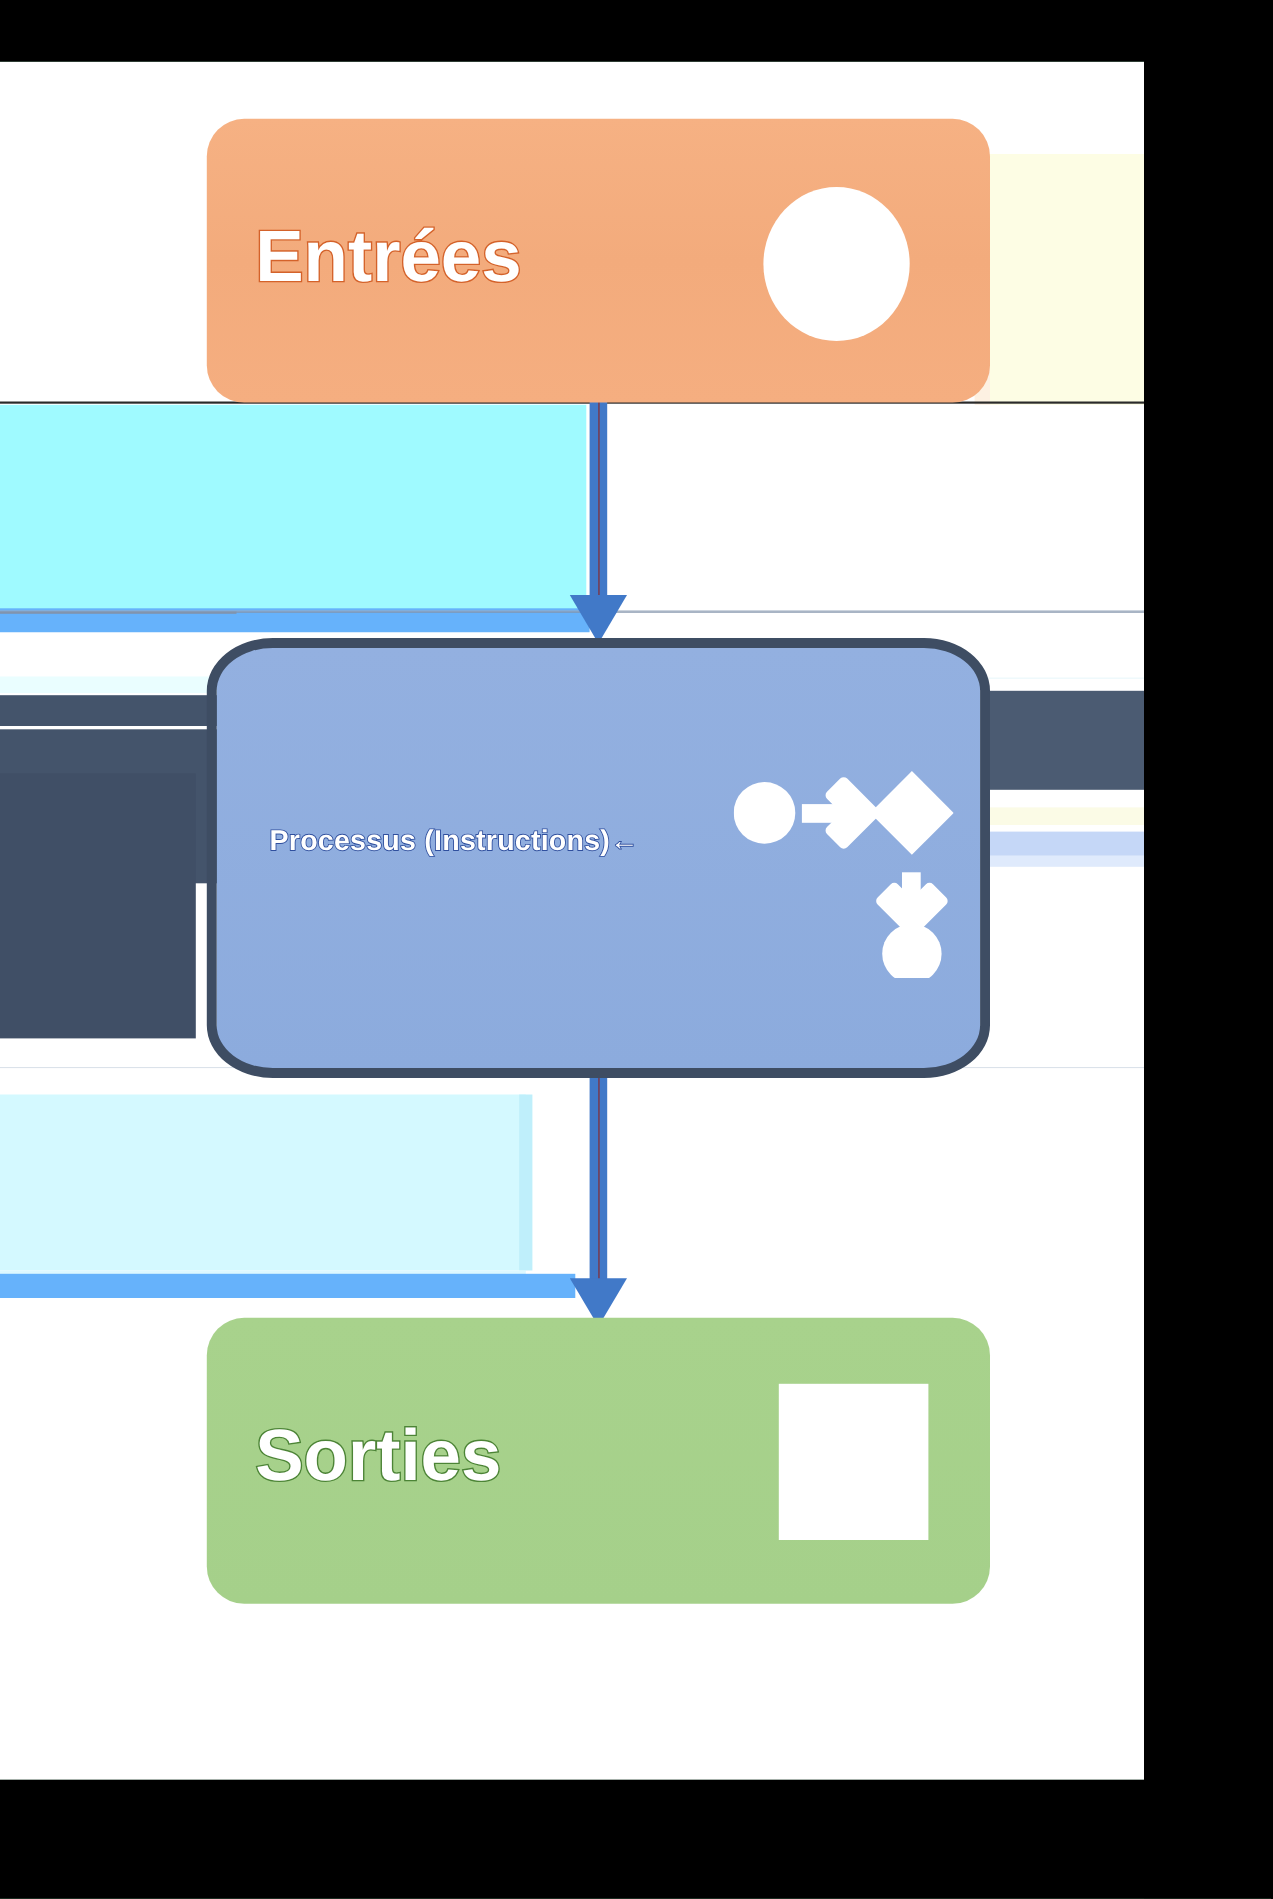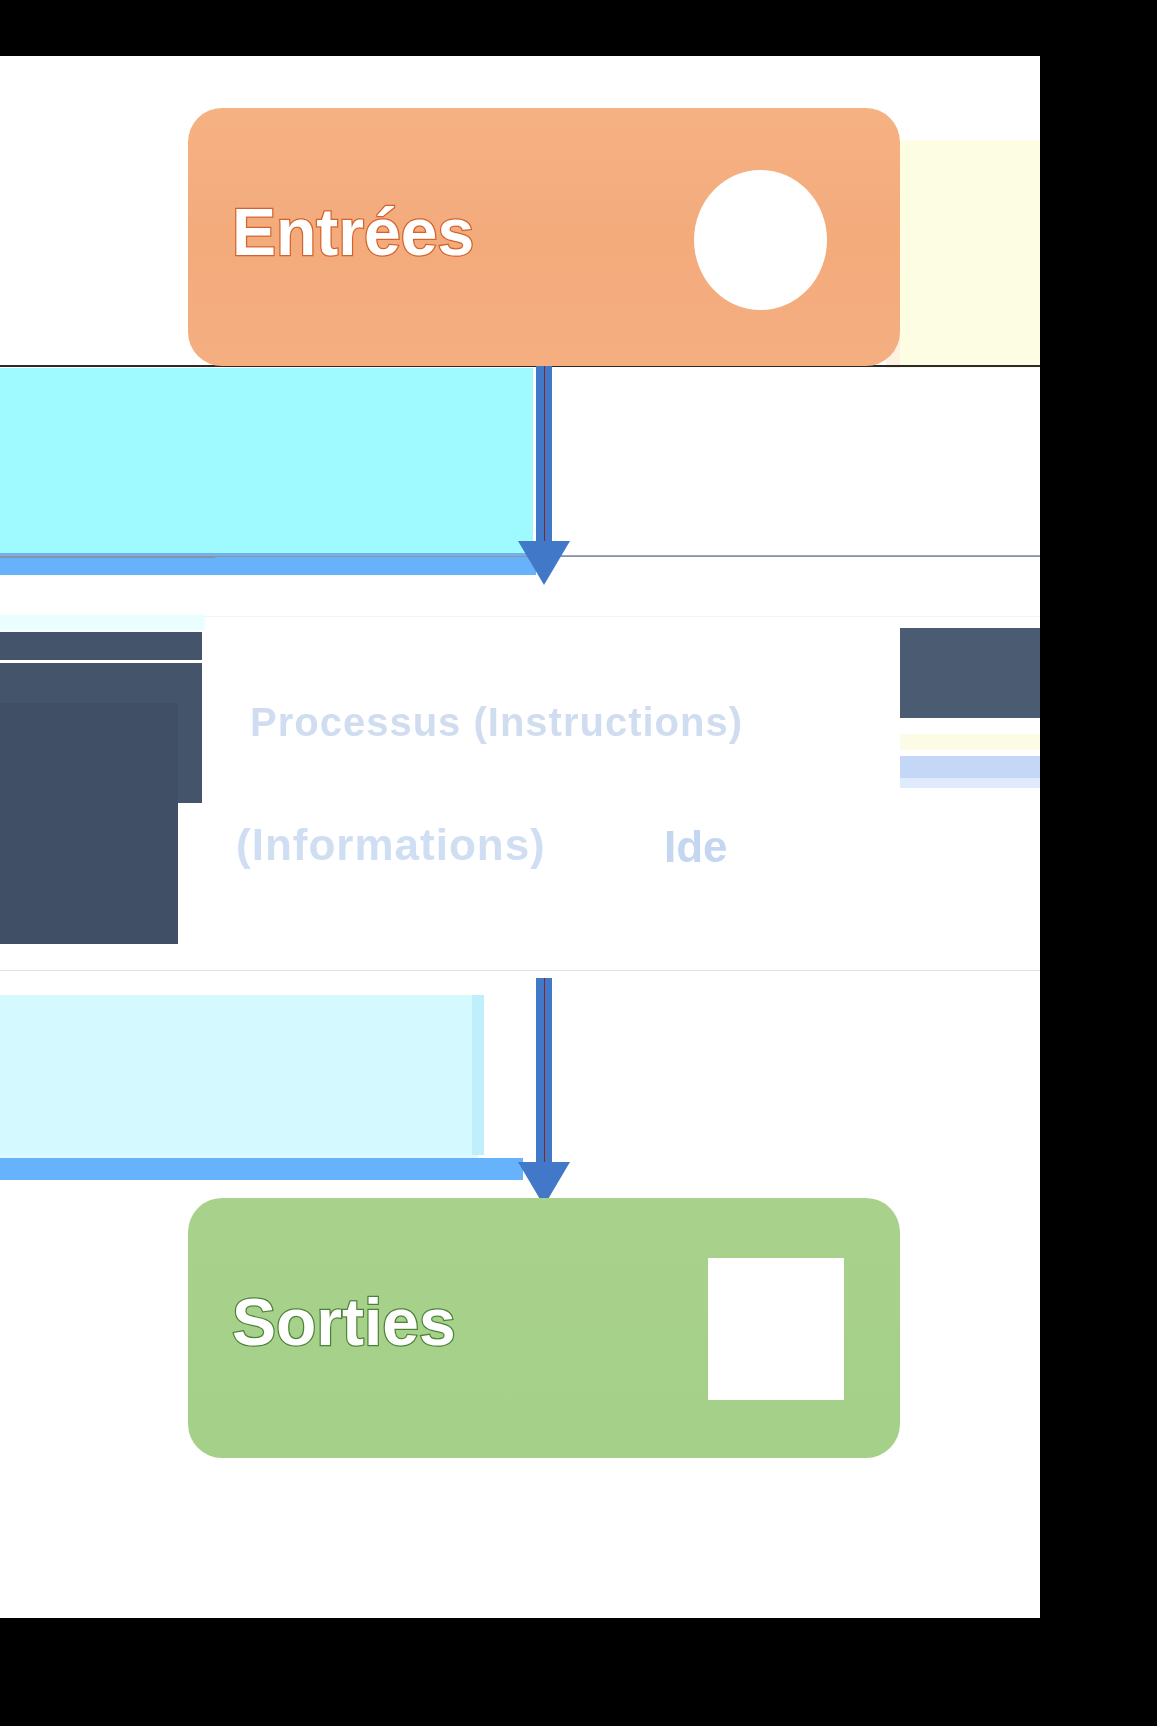--- a/index.html
+++ b/index.html
@@ -329,20 +329,40 @@
 
   <div class="connector connector-2"></div>
   <div class="connector-seam seam-2"></div>
   <div class="arrowhead arrowhead-2"></div>
 
   <div class="node node-entrees">
     <div class="node-label label-entrees">Entrées</div>
     <div class="ellipse-entrees"></div>
   </div>
 
+  <div class="node node-processus">
+    <div class="node-label label-processus">Processus (Instructions)←</div>
+
+    <svg class="flow-icon" viewBox="0 0 200 196">
+
+      <circle cx="28" cy="46" r="28" fill="#ffffff"></circle>
+
+      <rect x="62" y="38" width="46" height="17" fill="#ffffff"></rect>
+
+      <path d="M 100 18 L 128 46 L 100 74 L 88 62 L 104 46 L 88 30 Z" fill="#ffffff" stroke="#ffffff" stroke-width="9" stroke-linejoin="round"></path>
+
+      <path d="M 162 8 L 200 46 L 162 84 L 124 46 Z" fill="#ffffff"></path>
+
+      <rect x="153" y="100" width="17" height="38" fill="#ffffff"></rect>
+
+      <path d="M 134 126 L 162 154 L 190 126 L 178 114 L 162 130 L 146 114 Z" fill="#ffffff" stroke="#ffffff" stroke-width="9" stroke-linejoin="round"></path>
+
+      <circle cx="162" cy="174" r="27" fill="#ffffff"></circle>
+    </svg>
+  </div>
 
   <div class="node node-sorties">
     <div class="node-label label-sorties">Sorties</div>
     <div class="square-sorties"></div>
   </div>
 
   <div class="strip black-band-top"></div>
   <div class="strip black-band-bottom"></div>
   <div class="strip black-band-right"></div>
 

